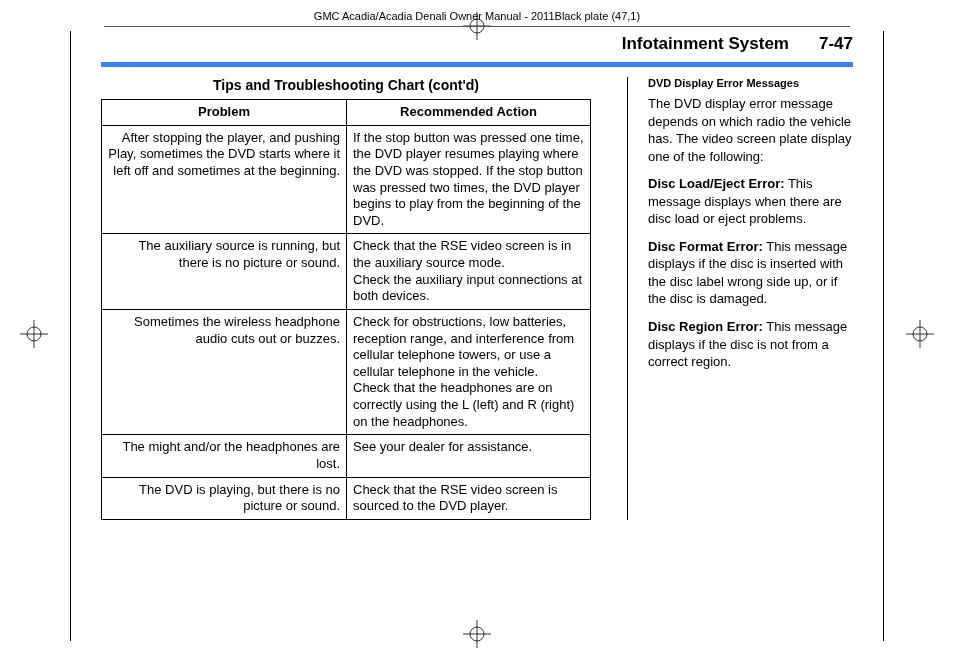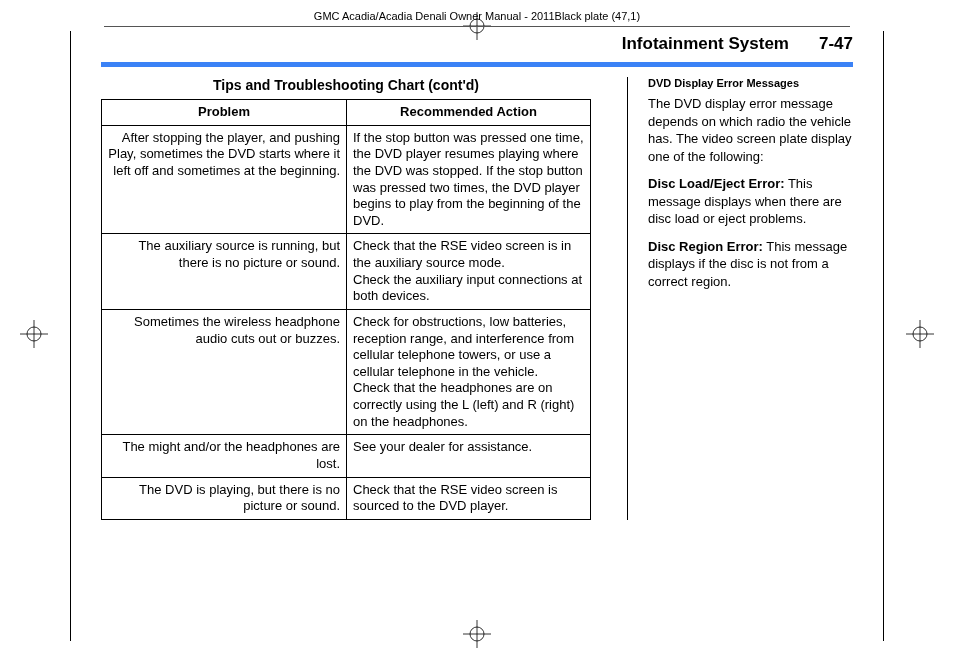--- a/index.html
+++ b/index.html
@@ -209,18 +209,21 @@
       </div>
 
       <div class="col-right">
         <div class="right-h3">DVD Display Error Messages</div>
         <div class="para">The DVD display error message depends on which radio the vehicle has. The video screen plate display one of the following:</div>
 
         <div class="para">
           <span class="bold">Disc Load/Eject Error:</span><span>  This message displays when there are disc load or eject problems.</span>
         </div>
         <div class="para">
+          <span class="bold">Disc Format Error:</span><span>  This message displays if the disc is inserted with the disc label wrong side up, or if the disc is damaged.</span>
+        </div>
+        <div class="para">
           <span class="bold">Disc Region Error:</span><span>  This message displays if the disc is not from a correct region.</span>
         </div>
       </div>
     </div>
   </div>
 </div>
 
 </body></html>

